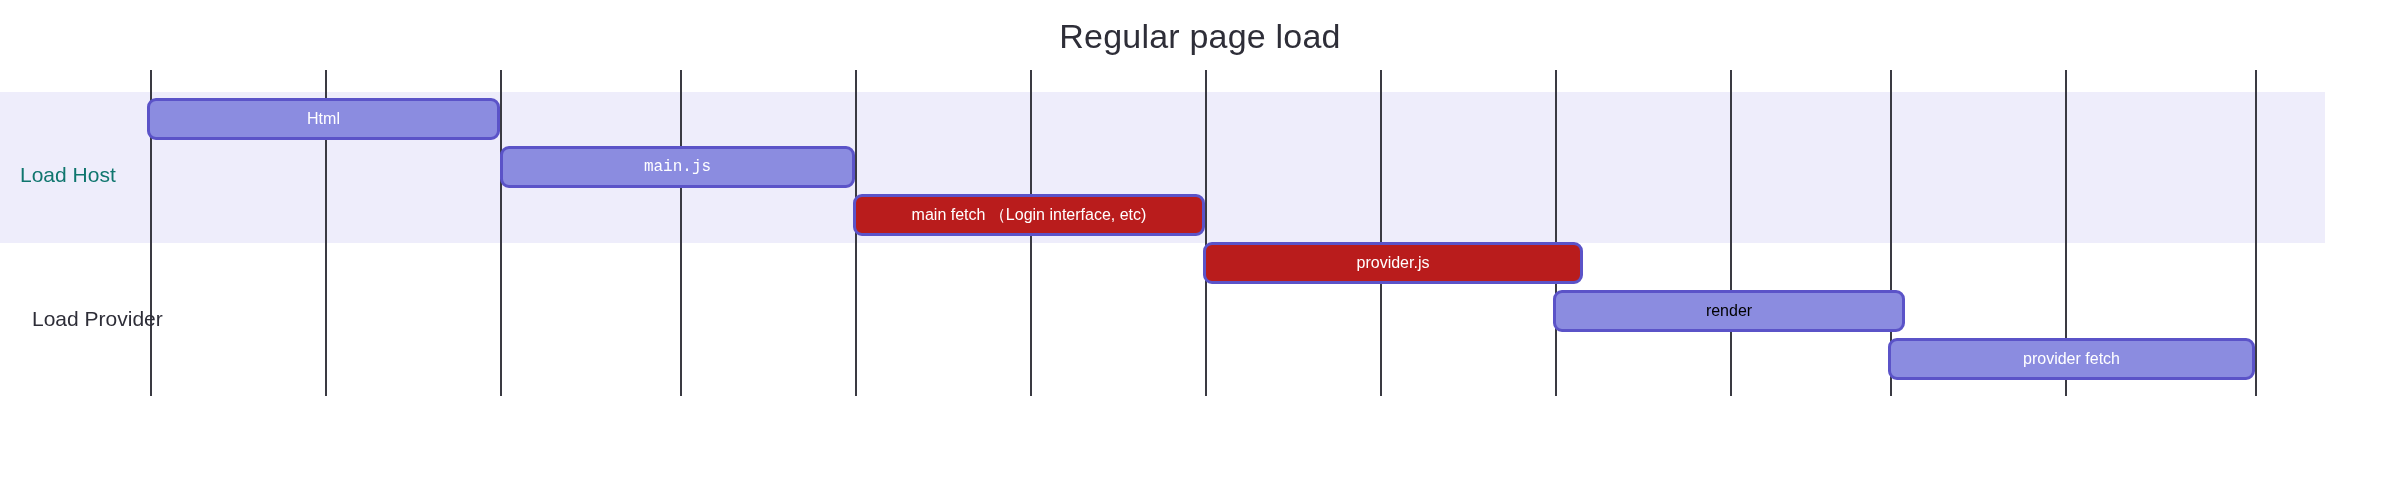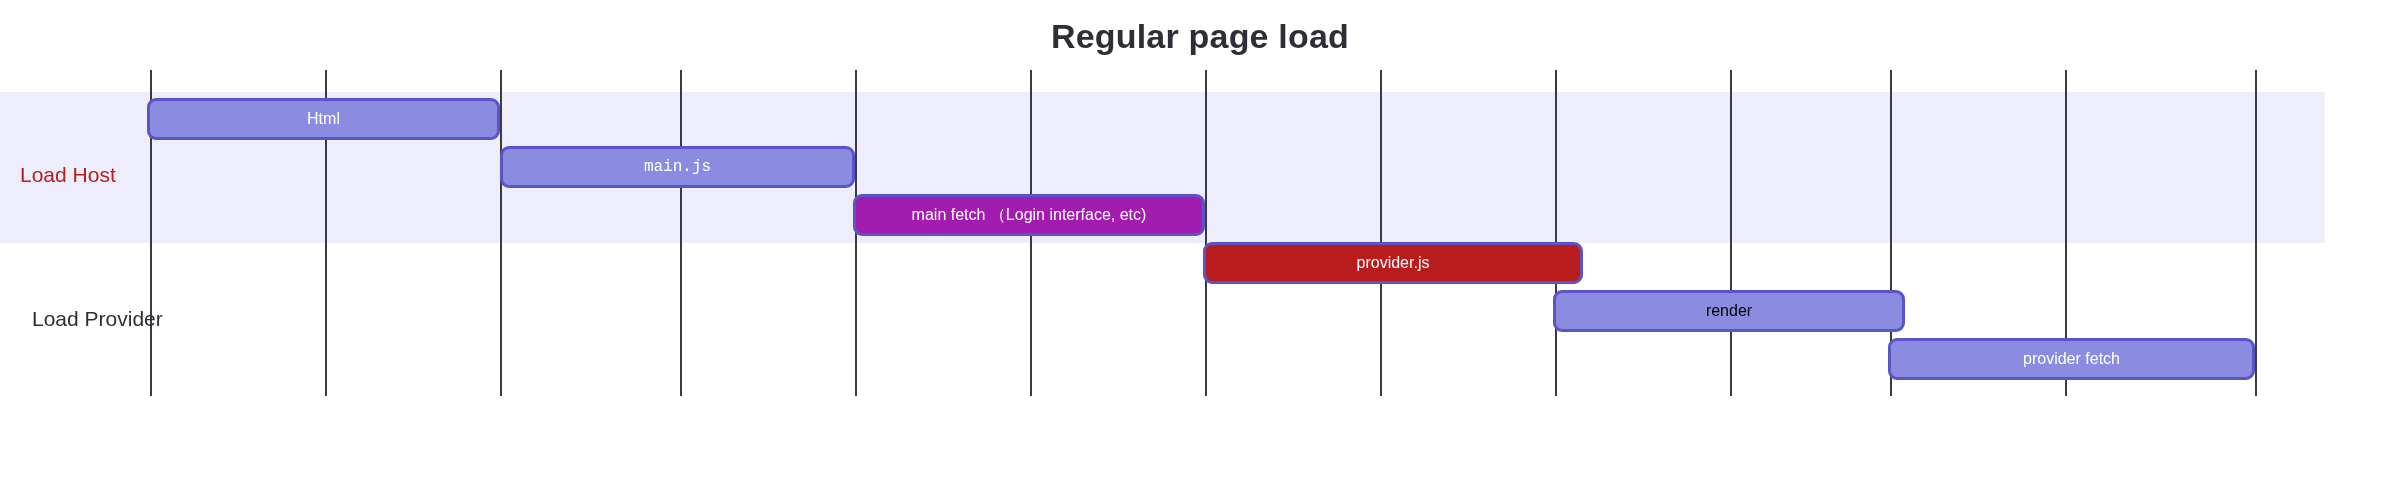--- a/index.html
+++ b/index.html
@@ -21,21 +21,21 @@
   }
 
   
   #chart-title {
     position: absolute;
     left: 0;
     top: 14px;
     width: 2400px;
     text-align: center;
     font-size: 34px;
-    font-weight: 700;
+    font-weight: 400;
     color: #2e2e38;
     letter-spacing: 0.2px;
     line-height: 44px;
     white-space: nowrap;
   }
 
   
   .row-band {
     position: absolute;
     left: 0;
@@ -104,32 +104,32 @@
       <div class="gridline" style="left: 1205px; background: rgb(58, 58, 66);"></div>
       <div class="gridline" style="left: 1380px; background: rgb(58, 58, 66);"></div>
       <div class="gridline" style="left: 1555px; background: rgb(58, 58, 66);"></div>
       <div class="gridline" style="left: 1730px; background: rgb(58, 58, 66);"></div>
       <div class="gridline" style="left: 1890px; background: rgb(58, 58, 66);"></div>
       <div class="gridline" style="left: 2065px; background: rgb(58, 58, 66);"></div>
       <div class="gridline" style="left: 2255px; background: rgb(58, 58, 66);"></div>
     </div>
 
   <div id="row-labels">
-      <div class="row-label" style="top: 163px; color: #b91c1c;">Load Host</div>
+      <div class="row-label" style="top: 163px; color: #0f766e;">Load Host</div>
       <div class="row-label" style="top: 307px; color: rgb(46, 46, 56); margin-left: 12px;">Load Provider</div>
     </div>
 
   <div id="bars">
       <div class="task-bar" style="left: 147px; top: 98px; width: 353px; background: rgb(139, 140, 224); border-color: rgb(91, 83, 200);">
         <span class="task-label" style="color: rgb(255, 255, 255);">Html</span>
       </div>
       <div class="task-bar" style="left: 500px; top: 146px; width: 355px; background: rgb(139, 140, 224); border-color: rgb(91, 83, 200); font-family: Liberation Mono, monospace;">
         <span class="task-label" style="color: rgb(255, 255, 255);">main.js</span>
       </div>
-      <div class="task-bar" style="left: 853px; top: 194px; width: 352px; background: #a21caf; border-color: rgb(91, 83, 200);">
+      <div class="task-bar" style="left: 853px; top: 194px; width: 352px; background: #b91c1c; border-color: rgb(91, 83, 200);">
         <span class="task-label" style="color: rgb(255, 255, 255);">main fetch （Login interface, etc)</span>
       </div>
       <div class="task-bar" style="left: 1203px; top: 242px; width: 380px; background: #b91c1c; border-color: rgb(91, 83, 200);">
         <span class="task-label" style="color: rgb(255, 255, 255);">provider.js</span>
       </div>
       <div class="task-bar" style="left: 1553px; top: 290px; width: 352px; background: rgb(139, 140, 224); border-color: rgb(91, 83, 200);">
         <span class="task-label" style="color: #000000;">render</span>
       </div>
       <div class="task-bar" style="left: 1888px; top: 338px; width: 367px; background: rgb(139, 140, 224); border-color: rgb(91, 83, 200);">
         <span class="task-label" style="color: rgb(255, 255, 255);">provider fetch</span>

